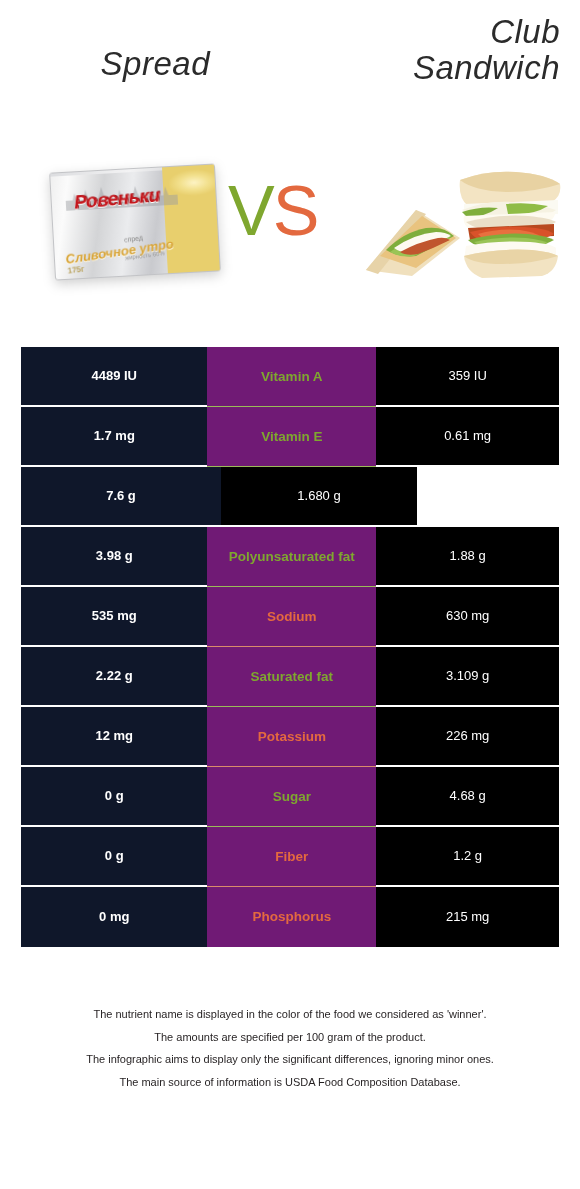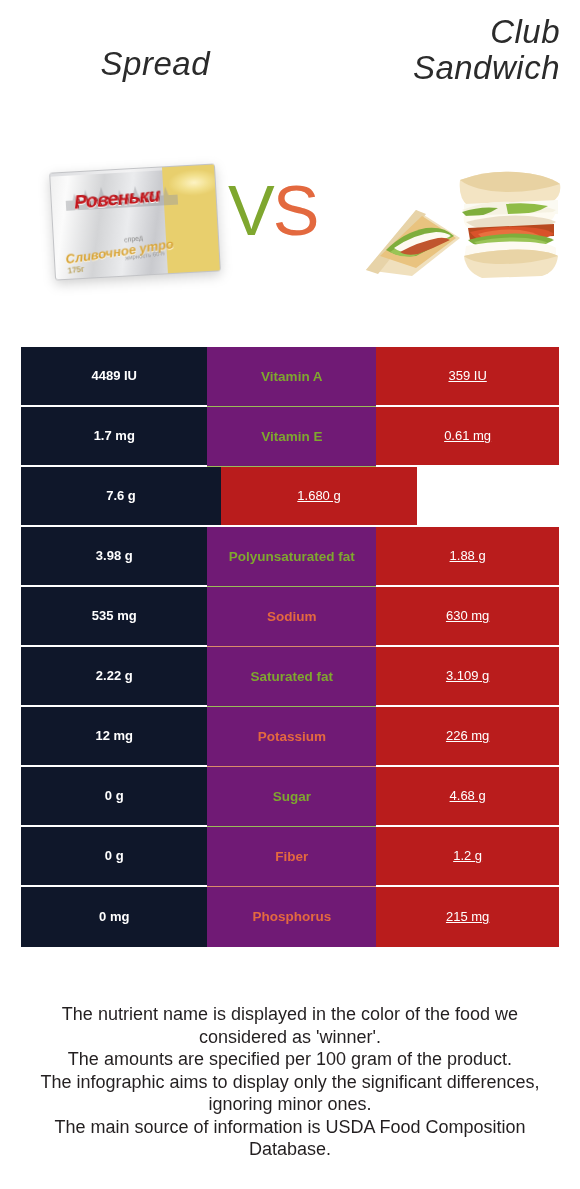--- a/index.html
+++ b/index.html
@@ -212,40 +212,39 @@
   }
   .cell-mid-inner {
     width: 100%;
     height: 100%;
     display: flex;
     align-items: center;
     justify-content: center;
   }
   .cell-right {
     width: 196px;
-    background: #b91c1c;
+    background: #000000;
     color: #ffffff;
     border-bottom: 2px solid #ffffff;
-    text-decoration: underline;
   }
   .row:last-child .cell-left,
   .row:last-child .cell-right { border-bottom: none; }
 
   .win-green .cell-mid-inner { color: #7FA72F; border-bottom: 1px solid #9bbb59; }
   .win-orange .cell-mid-inner { color: #E3693F; border-bottom: 1px solid #d98c6b; }
   .row:last-child .cell-mid-inner { border-bottom: none; }
 
   
   .footer {
     position: absolute;
     left: 28px;
     top: 1003px;
     width: 524px;
     text-align: center;
-    font-size: 18px;
+    font-size: 11px;
     line-height: 22.5px;
     color: #231f20;
     font-family: "Liberation Sans", sans-serif;
   }
 </style>
 </head>
 <body>
 
 <div class="page">
 

